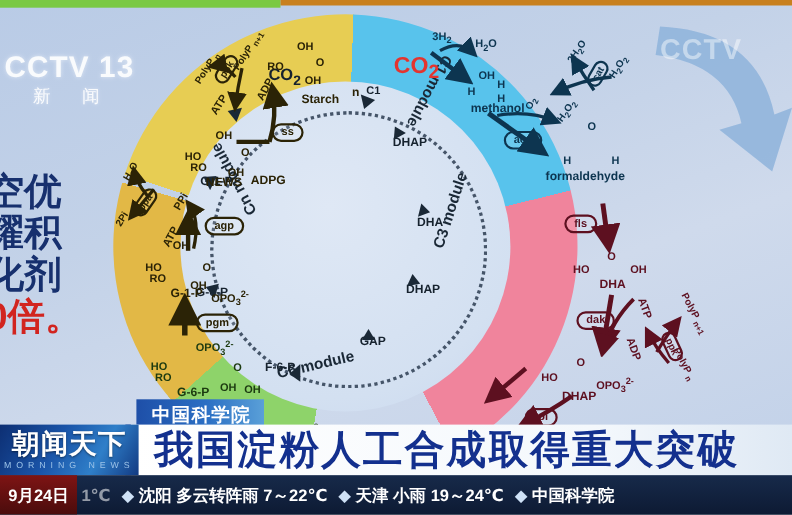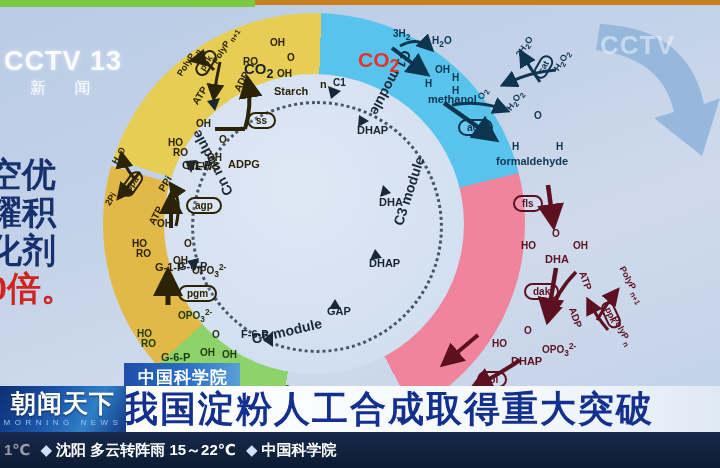--- a/index.html
+++ b/index.html
@@ -74,21 +74,21 @@
   #lefttext .red{color:#d2241f;}
 
   
   #kicker{position:absolute;left:124px;top:363px;padding:3px 12px 4px 14px;
     background:linear-gradient(90deg,#1e4fa8 0%,#2b6fc4 55%,#5aa0d8 100%);
     color:#fff;font-size:17px;font-weight:bold;letter-spacing:1px;}
   #headline{position:absolute;left:118px;top:386px;width:602px;height:46px;
     background:linear-gradient(90deg,#ffffff 0%,#f4f8fc 70%,#dfe9f4 100%);
     display:flex;align-items:center;}
   #headline span{font-size:36px;font-weight:bold;color:#13308e;letter-spacing:2px;
-    margin-left:4px;}
+    margin-left:22px;}
   #headline:before{content:"";position:absolute;left:-4px;top:0;width:5px;height:46px;
     background:#13308e;}
 
   #logo{position:absolute;left:0;top:386px;width:126px;height:46px;
     background:linear-gradient(120deg,#0d2f73 0%,#1a54a8 40%,#2f7fc9 70%,#123a82 100%);
     text-align:center;overflow:hidden;}
   #logo .cn{font-size:25px;font-weight:bold;color:#fff;letter-spacing:1px;margin-top:1px;
     text-shadow:0 1px 2px rgba(0,0,0,.5);}
   #logo .en{font-size:8px;color:#9cc3e8;letter-spacing:4.5px;margin-top:-2px;}
 
@@ -310,20 +310,22 @@
   <div id="kicker">中国科学院</div>
   <div id="headline">
     <span>我国淀粉人工合成取得重大突破</span>
   </div>
   <div id="logo">
     <div class="cn">朝闻天下</div>
     <div class="en">MORNING NEWS</div>
   </div>
 
   <div id="ticker">
+    <div id="dateblk">9月24日</div>
     <div id="weather">
         <span class="it cut"><span>1℃</span></span>
-        <span class="it"><span class="dia">◆</span><span>沈阳</span> <span>多云转阵雨</span> <span>15～22℃</span></span>
+        <span class="it"><span class="dia">◆</span><span>沈阳</span> <span>多云转阵雨</span> <span>7～22℃</span></span>
+        <span class="it"><span class="dia">◆</span><span>天津</span> <span>小雨</span> <span>19～24℃</span></span>
         <span class="it"><span class="dia">◆</span><span>中国科学院</span> </span>
       </div>
   </div>
 
 </div>
 
 </body></html>

